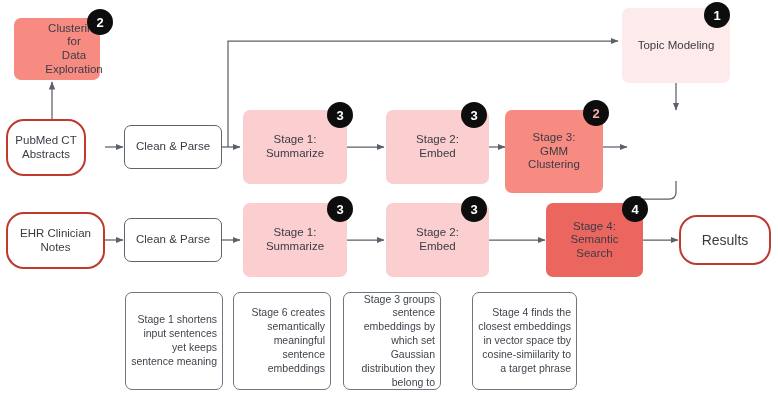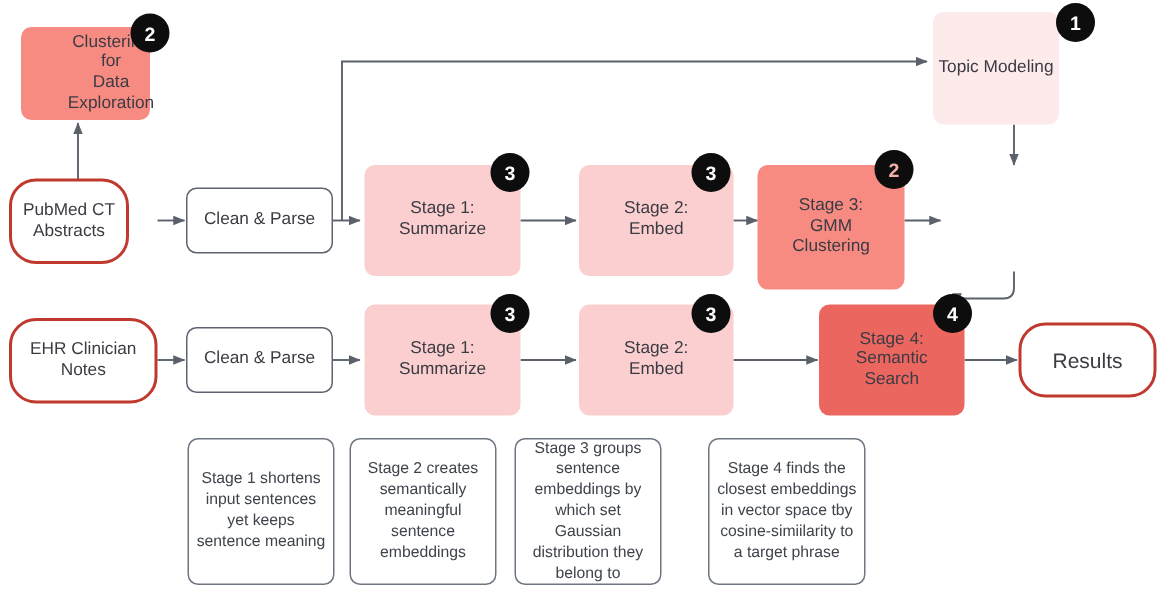--- a/index.html
+++ b/index.html
@@ -48,20 +48,21 @@
   .terminator.big{font-size:14px;}
   
   .note{
     background:#ffffff;
     border:1.2px solid #6e7681;
     border-radius:7px;
     font-size:10.5px;
     line-height:1.32;
     padding:4px 5px;
     color:#3f444c;
+    text-align:right;
   }
   
   .diamond-wrap{
     position:absolute;
     z-index:3;
   }
   .diamond-shape{
     position:absolute;
     left:0;top:0;
     width:100%;height:100%;
@@ -143,21 +144,21 @@
 
   <div class="node stage" style="left:14px;top:18px;width:86px;height:62px;background:#f78b82;padding-left:34px;">
     <span>Clustering for
 Data
 Exploration</span>
   </div>
   <div class="badge" style="left:87px;top:9px;">
     <span>2</span>
   </div>
 
-  <div class="node stage" style="left:622px;top:8px;width:84px;height:75px;background:#fdeaea;">
+  <div class="node stage" style="left:622px;top:8px;width:108px;height:75px;background:#fdeaea;">
     <span>Topic Modeling</span>
   </div>
   <div class="badge" style="left:704px;top:2px;">
     <span>1</span>
   </div>
 
   <div class="node terminator" style="left:6px;top:119px;width:80px;height:57px;">
     <span>PubMed CT
 Abstracts</span>
   </div>
@@ -227,21 +228,21 @@
   </div>
 
   <div class="node terminator big" style="left:679px;top:215px;width:92px;height:50px;">
     <span>Results</span>
   </div>
 
   <div class="node note" style="left:125px;top:292px;width:98px;height:98px;">
     <span>Stage 1 shortens input sentences yet keeps sentence meaning</span>
   </div>
   <div class="node note" style="left:233px;top:292px;width:98px;height:98px;">
-    <span>Stage 2 creates semantically meaningful sentence embeddings</span>
+    <span>Stage 6 creates semantically meaningful sentence embeddings</span>
   </div>
   <div class="node note" style="left:343px;top:292px;width:98px;height:98px;">
     <span>Stage 3 groups sentence embeddings by which set Gaussian distribution they belong to</span>
   </div>
   <div class="node note" style="left:472px;top:292px;width:105px;height:98px;">
     <span>Stage 4 finds the closest embeddings in vector space tby cosine-simiilarity to a target phrase</span>
   </div>
 
 </div>
 

